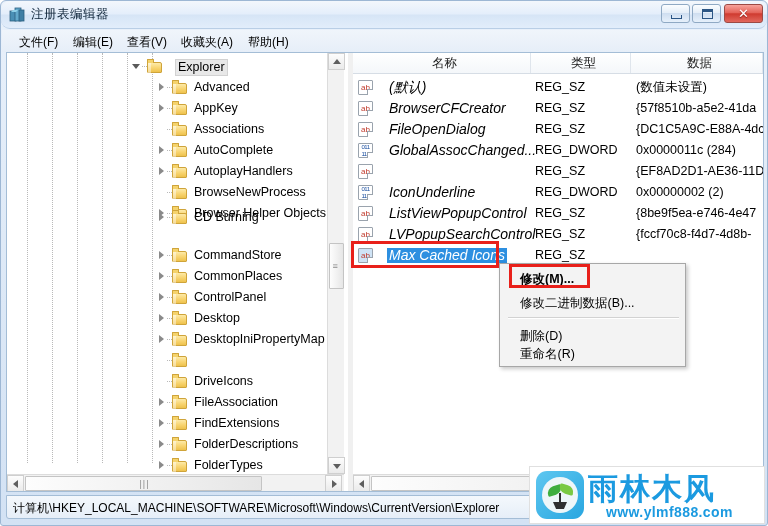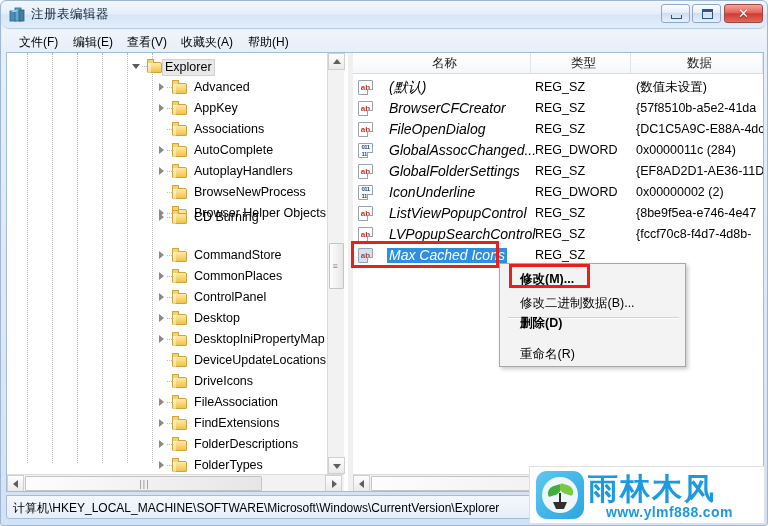--- a/index.html
+++ b/index.html
@@ -254,21 +254,21 @@
     content: "";
     position: absolute; right: -1px; bottom: -1px;
     width: 5px; height: 5px;
     background: #ffffff;
     border-left: 1px solid #9aa3ad;
     border-top: 1px solid #9aa3ad;
   }
   .val-icon .tag {
     position: absolute; left: 0; top: 0;
     width: 100%; height: 100%;
-    font-size: 8px; font-weight: bold;
+    font-size: 8px; font-weight: normal;
     line-height: 13px; text-align: center;
     font-family: "Liberation Sans", sans-serif;
   }
   .val-icon.ab .tag { color: #c0392b; }
   .val-icon.bin .tag { color: #1a4fa0; font-size: 6px; line-height: 7px; letter-spacing: -.5px; }
   .lcell-name {
     position: absolute; left: 34px; top: 3px;
     font-size: 14px; line-height: 15px;
     color: #000000; white-space: nowrap;
     padding: 0 2px;
@@ -447,21 +447,21 @@
           <div class="tree-row selected expanded" style="top: 3px;">
             <span class="tw" style="left: 125px;">
               <i></i>
             </span>
             <span class="dash" style="left: 135px;"></span>
             <span class="folder" style="left: 140px;">
               <span class="fb"></span>
               <span class="ft"></span>
               <span class="fs"></span>
             </span>
-            <span class="tree-label" style="left: 155px;">Explorer</span>
+            <span class="tree-label" style="left: 168px;">Explorer</span>
           </div>
           <div class="tree-row" style="top: 24px;">
             <span class="tw" style="left: 150px;">
               <i></i>
             </span>
             <span class="dash" style="left: 160px;"></span>
             <span class="folder" style="left: 165px;">
               <span class="fb"></span>
               <span class="ft"></span>
               <span class="fs"></span>
@@ -606,21 +606,20 @@
             </span>
             <span class="tree-label" style="left: 184px;">DesktopIniPropertyMap</span>
           </div>
           <div class="tree-row" style="top: 297px;">
             <span class="dash" style="left: 160px;"></span>
             <span class="folder" style="left: 165px;">
               <span class="fb"></span>
               <span class="ft"></span>
               <span class="fs"></span>
             </span>
-            <span class="tree-label" style="left: 184px;">DeviceUpdateLocations</span>
           </div>
           <div class="tree-row" style="top: 318px;">
             <span class="dash" style="left: 160px;"></span>
             <span class="folder" style="left: 165px;">
               <span class="fb"></span>
               <span class="ft"></span>
               <span class="fs"></span>
             </span>
             <span class="tree-label" style="left: 184px;">DriveIcons</span>
           </div>
@@ -749,21 +748,20 @@
               <span class="tag">011<br>110</span>
             </span>
             <span class="lcell-name">GlobalAssocChanged...</span>
             <span class="lcell-type">REG_DWORD</span>
             <span class="lcell-data">0x0000011c (284)</span>
           </div>
           <div class="lrow" style="top: 108px;">
             <span class="val-icon pagecurl ab">
               <span class="tag">ab</span>
             </span>
-            <span class="lcell-name">GlobalFolderSettings</span>
             <span class="lcell-type">REG_SZ</span>
             <span class="lcell-data">{EF8AD2D1-AE36-11D</span>
           </div>
           <div class="lrow" style="top: 129px;">
             <span class="val-icon pagecurl bin">
               <span class="tag">011<br>110</span>
             </span>
             <span class="lcell-name">IconUnderline</span>
             <span class="lcell-type">REG_DWORD</span>
             <span class="lcell-data">0x00000002 (2)</span>
@@ -806,21 +804,21 @@
         </div>
       </div>
     </div>
 
   </div>
 
   <div id="ctxmenu">
       <div class="ctx-sep" style="top: 53px;"></div>
       <div class="ctx-item" style="top: 28px;">修改二进制数据(B)...</div>
       <div class="ctx-item bold" style="top: 4px;">修改(M)...</div>
-      <div class="ctx-item" style="top: 48px; font-weight: bold;">删除(D)</div>
+      <div class="ctx-item" style="top: 61px;">删除(D)</div>
       <div class="ctx-item" style="top: 79px;">重命名(R)</div>
     </div>
 
   <div class="redbox" id="redbox-row" style="left:350px; top:240px; width:148px; height:27px;"></div>
   <div class="redbox" id="redbox-menu" style="left:508px; top:263px; width:81px;  height:24px;"></div>
 
   <div id="statusbar">
     <div id="status-text">计算机\HKEY_LOCAL_MACHINE\SOFTWARE\Microsoft\Windows\CurrentVersion\Explorer</div>
   </div>
 

